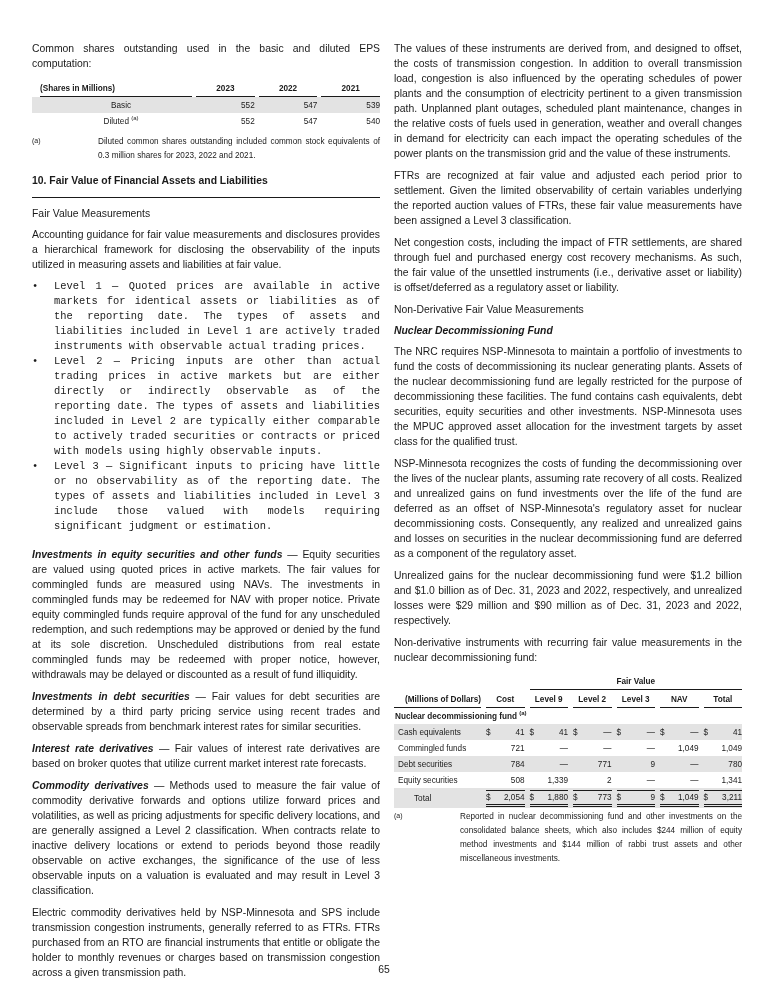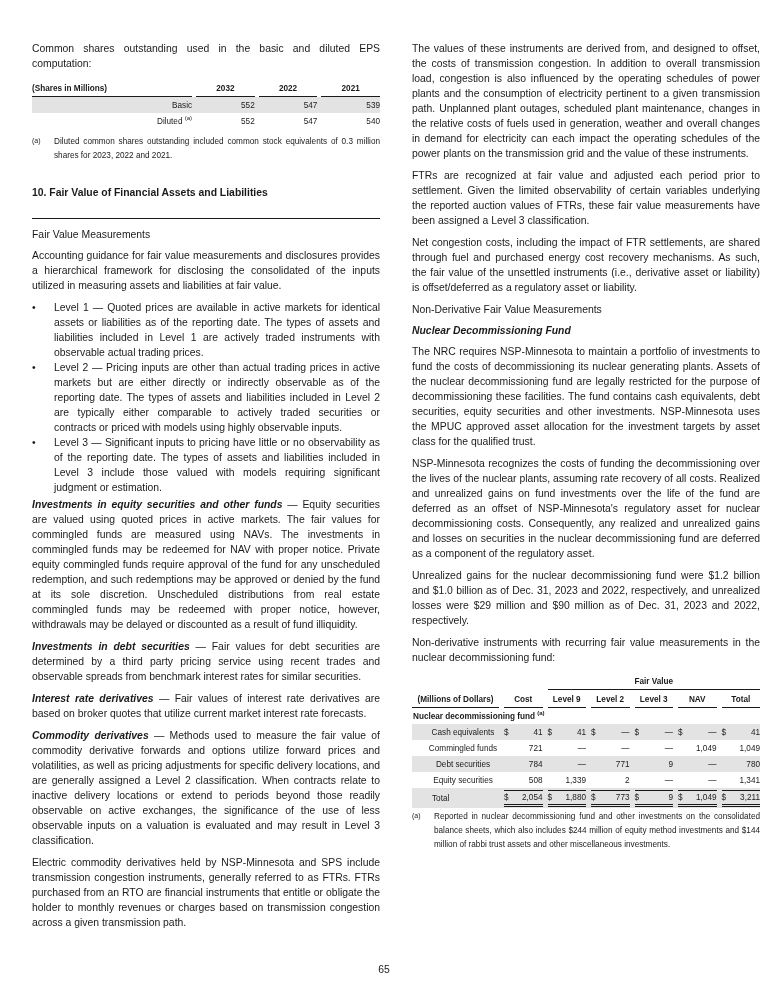--- a/index.html
+++ b/index.html
@@ -11,57 +11,57 @@
     line-height: 15px;
     position: relative;
     overflow: hidden;
   }
   .col {
     position: absolute;
     top: 41px;
     width: 348px;
   }
   .col-left { left: 32px; }
-  .col-right { left: 412px; }
+  .col-right { left: 394px; }
   p { text-align: justify; margin-bottom: 7px; }
   .sub-head { font-weight: normal; margin: 2px 0 6px 0; }
   .sub-head-italic { font-weight: bold; font-style: italic; margin: 2px 0 6px 0; }
   .section-head {
     font-weight: bold;
     border-bottom: 1.2px solid #1a1a1a;
-    padding-bottom: 18px;
-    margin: 22px 0 8px 0;
+    padding-bottom: 9px;
+    margin: 10px 0 8px 0;
   }
   .lead { font-weight: bold; font-style: italic; }
-  ul.levels { list-style: none; margin-bottom: 2px; }
+  ul.levels { list-style: none; margin-bottom: 13px; font-family: Liberation Mono, monospace; }
   ul.levels li { position: relative; padding-left: 22px; text-align: justify; }
   ul.levels li::before {
     content: "\2022";
     position: absolute; left: 0; top: 0;
   }
   
   table { border-collapse: separate; border-spacing: 0; width: 100%; font-size: 8.2px; line-height: 13px; }
   .shares-table { margin: 10px 0 6px 0; }
   .shares-table th { font-weight: bold; text-align: center; padding: 1px 0 0 0; }
   .shares-table th.lbl { text-align: left; }
   .shares-table th span.ul { display: block; border-bottom: 1.3px solid #1a1a1a; margin-left: 4px; padding-bottom: 1px; }
-  .shares-table th.lbl span.ul { margin-left: 0; margin-right: 0; }
+  .shares-table th.lbl span.ul { margin-left: 8px; margin-right: 0; }
   .shares-table td { padding: 2px 0 1px 0; text-align: right; }
-  .shares-table td.lbl { text-align: right; padding-left: 18px; }
+  .shares-table td.lbl { text-align: center; padding-left: 18px; }
   tr.shade td { background: #e3e3e3; }
   sup { font-size: 6px; vertical-align: top; position: relative; top: -3px; }
-  .footnote { display: flex; font-size: 8.2px; line-height: 14px; margin-bottom: 8px; }
+  .footnote { display: flex; font-size: 8.2px; line-height: 14px; margin-bottom: 8px; gap: 44px; }
   .footnote .mark { width: 22px; flex: none; font-size: 7px; line-height: 12px; }
   .footnote .txt { text-align: justify; }
   
   .fv-table { margin-top: 4px; }
   .fv-table th { font-weight: bold; text-align: center; padding: 0; font-size: 8.2px; }
   .fv-table th span.ul { display: block; border-bottom: 1.3px solid #1a1a1a; padding-bottom: 1px; margin-left: 5px; }
   .fv-table td { padding: 2px 0 1px 0; text-align: right; font-size: 8.2px; }
-  .fv-table td.lbl { text-align: center; padding-left: 15px; white-space: nowrap; }
+  .fv-table td.lbl { text-align: left; padding-left: 4px; white-space: nowrap; }
   .fv-table td.grp { text-align: left; font-weight: bold; padding-left: 1px; white-space: nowrap; }
   .fv-table td.tot-lbl { text-align: left; padding-left: 20px; }
   .cell { display: flex; justify-content: space-between; margin-left: 5px; }
   .cell .dl { text-align: left; }
   .total-row .cell { border-top: 1px solid #1a1a1a; border-bottom: 3px double #1a1a1a; }
   .page-number {
     position: absolute; top: 962px; left: 0; width: 768px;
     text-align: center; font-size: 10.4px;
   }
 </style>
@@ -71,21 +71,21 @@
 <div class="col col-left">
   <p>Common shares outstanding used in the basic and diluted EPS computation:</p>
 
   <table class="shares-table">
     <thead>
       <tr>
         <th class="lbl" style="width:46%">
             <span class="ul">(Shares in Millions)</span>
           </th>
         <th style="width:18%">
-            <span class="ul">2032</span>
+            <span class="ul">2023</span>
           </th>
         <th style="width:18%">
             <span class="ul">2022</span>
           </th>
         <th style="width:18%">
             <span class="ul">2021</span>
           </th>
       </tr>
     </thead>
     <tbody>
@@ -104,21 +104,21 @@
     </tbody>
   </table>
 
   <div class="footnote">
     <span class="mark">(a)</span>
     <span class="txt">Diluted common shares outstanding included common stock equivalents of 0.3 million shares for 2023, 2022 and 2021.</span>
   </div>
 
   <div class="section-head">10.   Fair Value of Financial Assets and Liabilities</div>
   <div class="sub-head">Fair Value Measurements</div>
-  <p>Accounting guidance for fair value measurements and disclosures provides a hierarchical framework for disclosing the consolidated of the inputs utilized in measuring assets and liabilities at fair value.</p>
+  <p>Accounting guidance for fair value measurements and disclosures provides a hierarchical framework for disclosing the observability of the inputs utilized in measuring assets and liabilities at fair value.</p>
 
   <ul class="levels">
     <li>Level 1 — Quoted prices are available in active markets for identical assets or liabilities as of the reporting date. The types of assets and liabilities included in Level 1 are actively traded instruments with observable actual trading prices.</li>
     <li>Level 2 — Pricing inputs are other than actual trading prices in active markets but are either directly or indirectly observable as of the reporting date. The types of assets and liabilities included in Level 2 are typically either comparable to actively traded securities or contracts or priced with models using highly observable inputs.</li>
     <li>Level 3 — Significant inputs to pricing have little or no observability as of the reporting date. The types of assets and liabilities included in Level 3 include those valued with models requiring significant judgment or estimation.</li>
   </ul>
 
 
   <p><span class="lead">Investments in equity securities and other funds</span><span> — Equity securities are valued using quoted prices in active markets. The fair values for commingled funds are measured using NAVs. The investments in commingled funds may be redeemed for NAV with proper notice. Private equity commingled funds require approval of the fund for any unscheduled redemption, and such redemptions may be approved or denied by the fund at its sole discretion. Unscheduled distributions from real estate commingled funds may be redeemed with proper notice, however, withdrawals may be delayed or discounted as a result of fund illiquidity.</span></p>
   <p><span class="lead">Investments in debt securities</span><span> — Fair values for debt securities are determined by a third party pricing service using recent trades and observable spreads from benchmark interest rates for similar securities.</span></p>
@@ -151,21 +151,21 @@
     </colgroup>
     <thead>
       <tr>
         <th></th>
           <th></th>
         <th colspan="5" style="padding-top:3px">
             <span class="ul">Fair Value</span>
           </th>
       </tr>
       <tr>
-        <th style="text-align:center;padding-top:3px">
+        <th style="text-align:right;padding-top:3px">
             <span class="ul" style="margin-left:0">(Millions of Dollars)</span>
           </th>
         <th style="padding-top:3px">
             <span class="ul">Cost</span>
           </th>
         <th style="padding-top:3px">
             <span class="ul">Level 9</span>
           </th>
         <th style="padding-top:3px">
             <span class="ul">Level 2</span>

